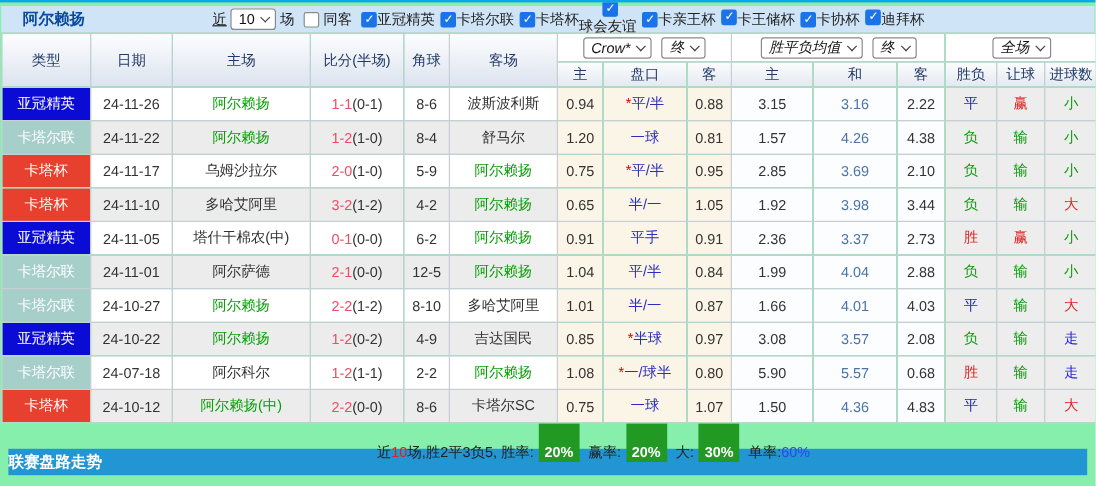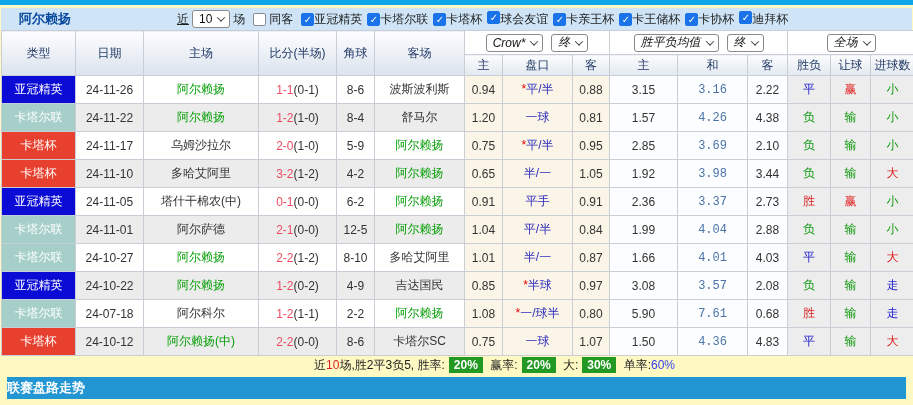--- a/index.html
+++ b/index.html
@@ -1,17 +1,17 @@
 <!DOCTYPE html>
 <html style="--topbar-bg: #cfe5f7; --topbar-text: #0a4a9e; --header-text: #223a66; --league-acl: #0b0bd6; --league-qsl: #a6cfca; --league-cup: #e8402e; --team-green: #089f08; --score-red: #ef4c63; --win-red: #e01f1f; --lose-green: #0f9a0f; --draw-blue: #2121cc; --draw-odds-blue: #4a74a8; --handicap-blue: #2d2dbd; --badge-green: #229922; --rate-blue: #3344ee; --footer-blue: #2196d3; --checkbox-blue: #1a73e8;"><head>
 <meta charset="utf-8">
 <style>
   * { box-sizing: border-box; }
   body { margin:0; background:#fff; font-family:"Liberation Sans","DejaVu Sans",sans-serif; }
-  .page { width:913px; height:405px; padding-top:3px; background:#fef9c3; overflow:hidden; border-top:5px solid #0ea5e9; }
+  .page { width:913px; height:405px; padding-top:3px; background:#86efac; overflow:hidden; border-top:2px solid #0ea5e9; }
 
   
   .topbar { height:22px; margin:0 1px; background:var(--topbar-bg,#cfe5f7); display:flex; align-items:center; font-size:12px; color:#222; }
   .team-name { font-weight:bold; font-size:13px; color:var(--topbar-text,#0a4a9e); margin-left:18px; width:158px; flex:none; }
   .flt { display:flex; align-items:center; gap:3px; }
   .link-underline { text-decoration:underline; color:#222; cursor:pointer; }
   .sel { display:inline-flex; align-items:center; background:#fff; border:1px solid #8a8a8a; border-radius:3px; height:18px; padding:0 5px 0 6px; gap:6px; color:#111; cursor:pointer; }
   .chev { width:6px; height:6px; border-right:1.6px solid #444; border-bottom:1.6px solid #444; transform:rotate(45deg) translate(-1px,-1px); flex:none; }
   .cb { width:13px; height:13px; border:1px solid #8b8b8b; border-radius:2px; background:#fff; display:inline-flex; align-items:center; justify-content:center; font-size:10px; color:#fff; margin-left:5px; cursor:pointer; flex:none; }
   .cb.checked { background:var(--checkbox-blue,#1a73e8); border-color:var(--checkbox-blue,#1a73e8); }
@@ -33,28 +33,28 @@
   td.res  { background:#ededed; }
   td.lg { color:#fff; }
   td.lg.lg-acl { background:var(--league-acl,#0b0bd6); }
   td.lg.lg-qsl { background:var(--league-qsl,#a6cfca); }
   td.lg.lg-cup { background:var(--league-cup,#e8402e); }
   .team { color:var(--team-green,#089f08); }
   .score { color:var(--score-red,#ef4c63); }
   .half { color:#333; }
   .hdc { color:var(--handicap-blue,#2d2dbd); }
   .star { color:#e00000; }
-  .draw-odds { color:var(--draw-odds-blue,#4a74a8);font-family:Liberation Mono, monospace; }
+  .draw-odds { color:var(--draw-odds-blue,#4a74a8); }
   .c-red  { color:var(--win-red,#e01f1f); }
   .c-green{ color:var(--lose-green,#0f9a0f); }
   .c-blue { color:var(--draw-blue,#2121cc); }
 
   
   .summary { height:19px; line-height:19px; font-size:12px; color:#222; text-align:right; padding-right:238px; }
-  .badge { display:inline-block; background:var(--badge-green,#229922); color:#fff; padding:0 5px; height:16px; line-height:16px; margin:0 4px; font-weight:bold; }
+  .badge { display:inline-block; background:var(--badge-green,#229922); color:#fff; padding:16px 5px; height:16px; line-height:16px; margin:0 4px; font-weight:bold; }
   .red-text { color:var(--win-red,#e01f1f); }
   .blue-text { color:var(--rate-blue,#3344ee); }
   .footer { height:22px; margin:2px 7px 0; background:var(--footer-blue,#2196d3); color:#fff; font-weight:bold; font-size:13px; display:flex; align-items:center; }
 </style>
 </head>
 <body>
 
 <div class="page">
 
   <div class="topbar">
@@ -77,31 +77,31 @@
     <span style="display:inline-flex;align-items:center;">
             <span class="cb checked"></span>
             <span>卡塔尔联</span>
           </span>
 
     <span style="display:inline-flex;align-items:center;">
             <span class="cb checked"></span>
             <span>卡塔杯</span>
           </span>
 
+    <span style="display:inline-flex;align-items:center;flex-direction:column;">
+            <span class="cb checked"></span>
+            <span>球会友谊</span>
+          </span>
+
+    <span style="display:inline-flex;align-items:center;">
+            <span class="cb checked"></span>
+            <span>卡亲王杯</span>
+          </span>
+
     <span style="display:inline-flex;align-items:flex-start;">
-            <span class="cb checked"></span>
-            <span>球会友谊</span>
-          </span>
-
-    <span style="display:inline-flex;align-items:center;">
-            <span class="cb checked"></span>
-            <span>卡亲王杯</span>
-          </span>
-
-    <span style="display:inline-flex;align-items:center;">
             <span class="cb checked"></span>
             <span>卡王储杯</span>
           </span>
 
     <span style="display:inline-flex;align-items:center;">
             <span class="cb checked"></span>
             <span>卡协杯</span>
           </span>
 
     <span style="display:inline-flex;align-items:flex-start;">
@@ -332,21 +332,21 @@
       <td class="lg lg-qsl">卡塔尔联</td>
       <td class="base">24-07-18</td>
       <td class="base">阿尔科尔</td>
       <td class="base"><span class="score">1-2</span><span class="half">(1-1)</span></td>
       <td class="base">2-2</td>
       <td class="base team">阿尔赖扬</td>
       <td class="asia">1.08</td>
       <td class="asia"><span class="star">*</span><span class="hdc">一/球半</span></td>
       <td class="asia">0.80</td>
       <td class="euro">5.90</td>
-      <td class="euro draw-odds">7.61</td>
+      <td class="euro draw-odds">5.57</td>
       <td class="euro">0.68</td>
       <td class="res c-red">胜</td>
       <td class="res c-green">输</td>
       <td class="res c-blue">走</td>
     </tr>
 
     <tr>
       <td class="lg lg-cup">卡塔杯</td>
       <td class="base">24-10-12</td>
       <td class="base team">阿尔赖扬(中)</td>

